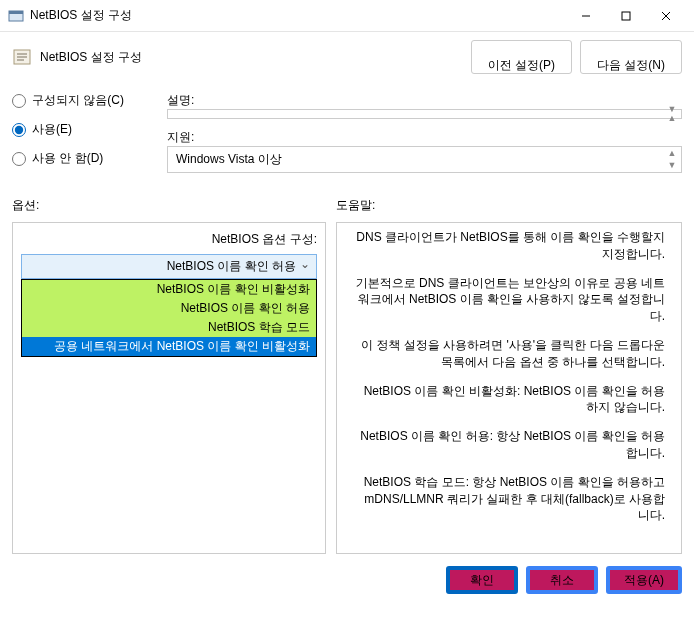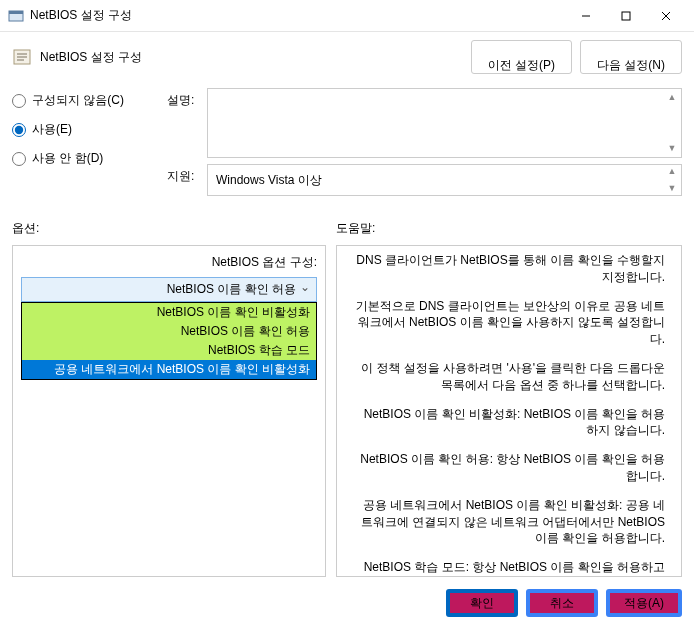--- a/index.html
+++ b/index.html
@@ -96,20 +96,21 @@
     .radio-option label {
       font-size: 12px;
       cursor: pointer;
     }
     .fields-column {
       flex: 1;
     }
     .field-row {
       display: flex;
       margin-bottom: 6px;
+      flex-direction: column;
     }
     .field-label {
       width: 40px;
       padding-top: 4px;
       font-size: 12px;
     }
     .scroll-box {
       flex: 1;
       border: 1px solid #ccc;
       background: #fff;
@@ -332,21 +333,20 @@
         </div>
     </div>
   </div>
   <div class="help-panel">
     <div class="help-text" id="help-text">
         <p>DNS 클라이언트가 NetBIOS를 통해 이름 확인을 수행할지 지정합니다.</p>
         <p>기본적으로 DNS 클라이언트는 보안상의 이유로 공용 네트워크에서 NetBIOS 이름 확인을 사용하지 않도록 설정합니다.</p>
         <p>이 정책 설정을 사용하려면 '사용'을 클릭한 다음 드롭다운 목록에서 다음 옵션 중 하나를 선택합니다.</p>
         <p>NetBIOS 이름 확인 비활성화: NetBIOS 이름 확인을 허용하지 않습니다.</p>
         <p>NetBIOS 이름 확인 허용: 항상 NetBIOS 이름 확인을 허용합니다.</p>
-        <p>공용 네트워크에서 NetBIOS 이름 확인 비활성화: 공용 네트워크에 연결되지 않은 네트워크 어댑터에서만 NetBIOS 이름 확인을 허용합니다.</p>
         <p>NetBIOS 학습 모드: 항상 NetBIOS 이름 확인을 허용하고 mDNS/LLMNR 쿼리가 실패한 후 대체(fallback)로 사용합니다.</p>
       </div>
   </div>
 </div>
 
 <div class="footer">
   <button class="footer-btn primary">확인</button>
   <button class="footer-btn">취소</button>
   <button class="footer-btn">적용(A)</button>
 </div>

